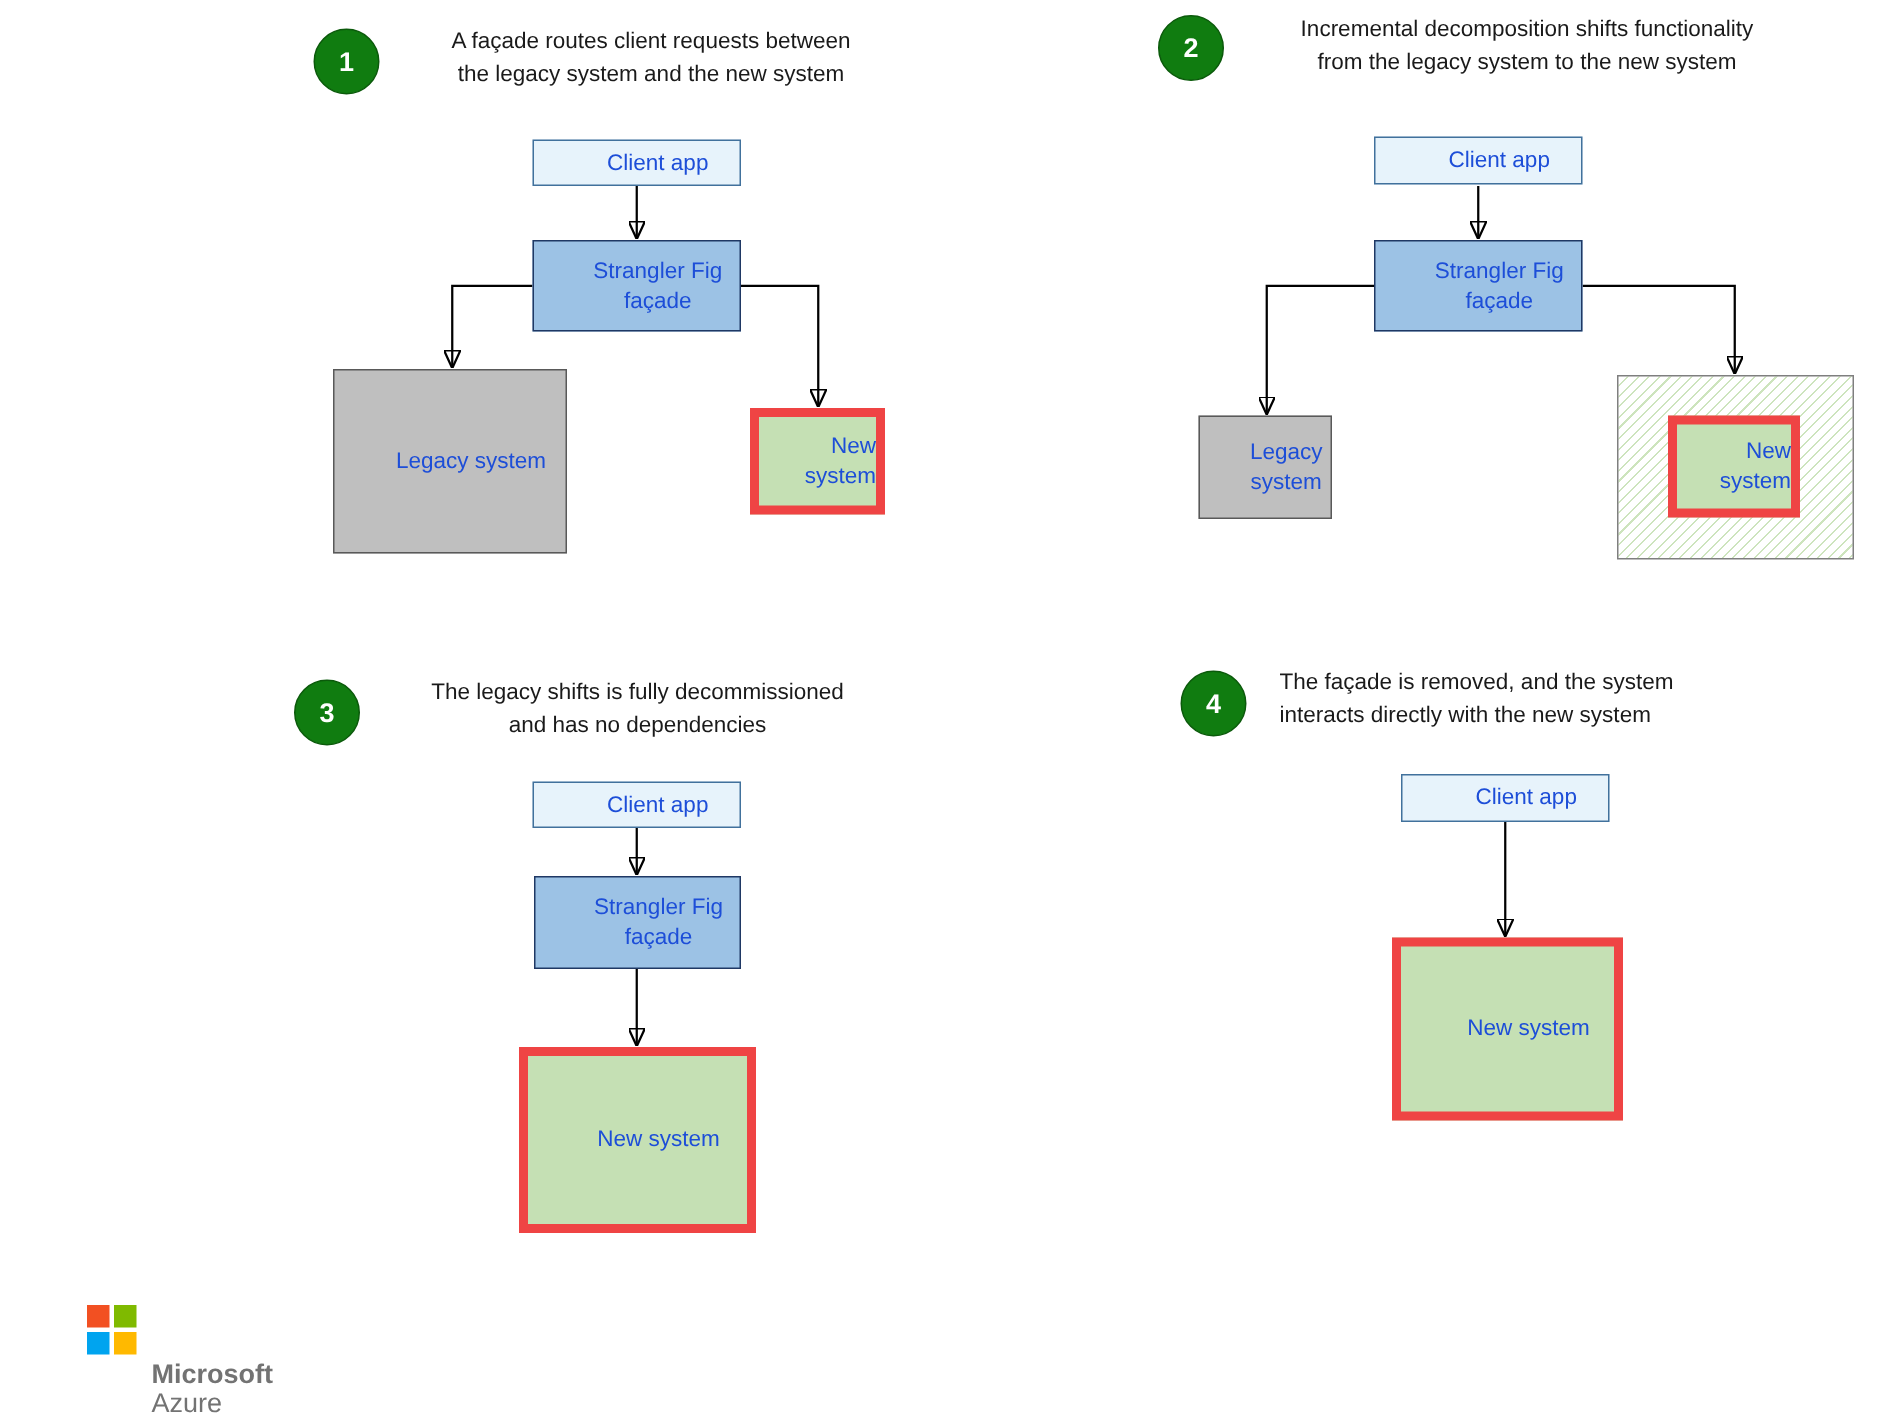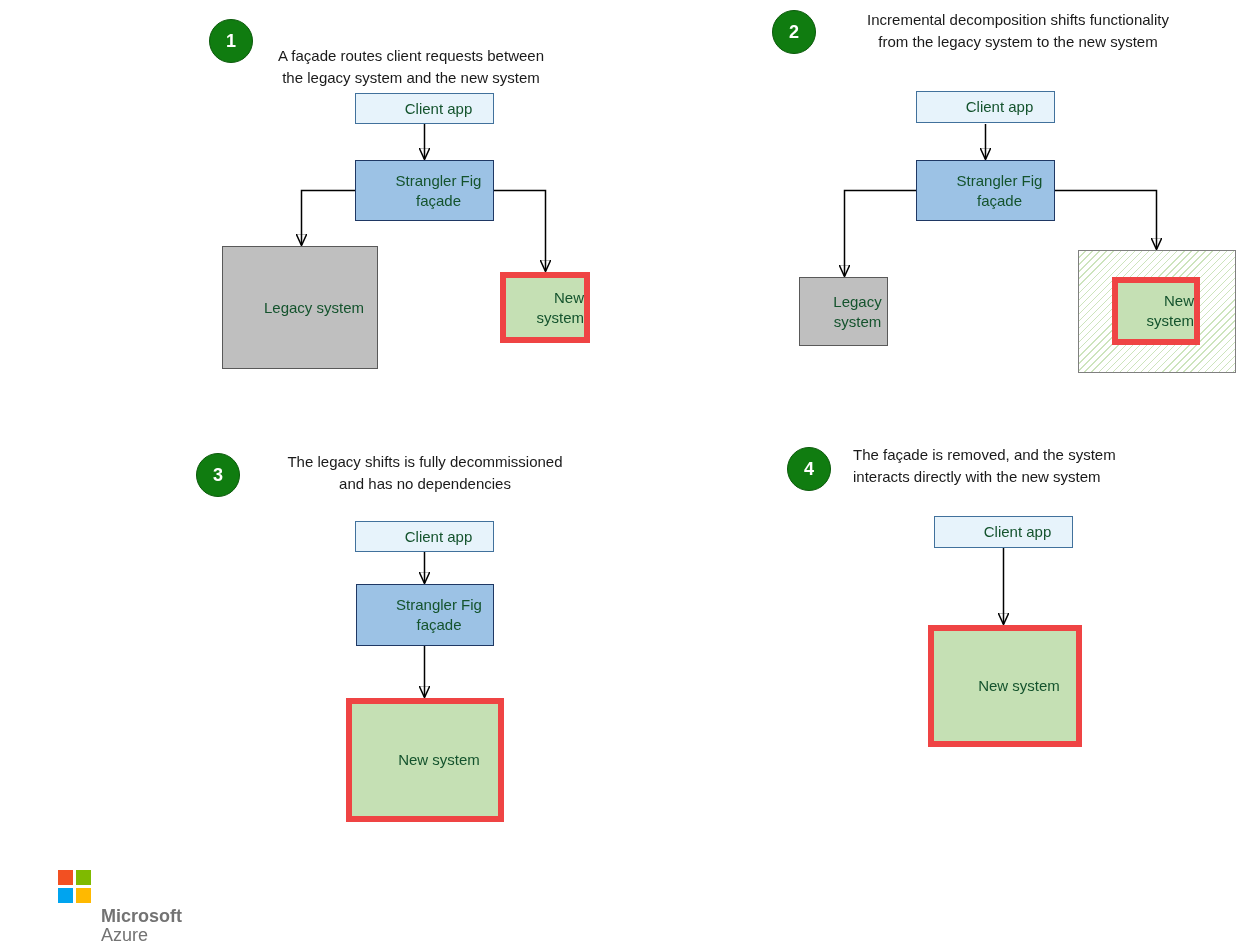--- a/index.html
+++ b/index.html
@@ -38,21 +38,21 @@
     color: #1a1a1a;
   }
   .caption.centered { text-align: center; }
   .box {
     position: absolute;
     box-sizing: border-box;
     display: flex; align-items: center; justify-content: center;
     text-align: center;
     font-size: 15px;
     line-height: 20px;
-    color: #14532d;
+    color: #1d4ed8;
     padding-left: 28px;
   }
   .client { background: #E7F3FB; border: 1px solid #41719C; }
   .facade { background: #9CC2E5; border: 1px solid #1F3864; }
   .legacy { background: #BFBFBF; border: 1px solid #595959; align-items: center; }
   .newsys { background: #C5E0B4; border: 6px solid #ef4444; text-align: right; }
   .hatch {
     position: absolute;
     box-sizing: border-box;
     border: 1px solid #7F7F7F;
@@ -101,21 +101,21 @@
 
     <path d="M424.5,552 L424.5,583" marker-end="url(#arrowhead)"></path>
     <path d="M424.5,646 L424.5,697" marker-end="url(#arrowhead)"></path>
 
     <path d="M1003.5,548 L1003.5,624" marker-end="url(#arrowhead)"></path>
   </svg>
 
   <div class="badge" style="left:209px; top:19px;">
     <span>1</span>
   </div>
-  <div class="caption centered" style="left:241px; top:17px; width:340px;margin-top:28px;">
+  <div class="caption centered" style="left:264px; top:17px; width:340px;">
     <div>A façade routes client requests between</div>
     <div>the legacy system and the new system</div>
   </div>
   <div class="box client" style="left:355px; top:93px; width:139px; height:31px;">
     <span>Client app</span>
   </div>
   <div class="box facade" style="left:355px; top:160px; width:139px; height:61px;">
     <span class="label-mid">Strangler Fig façade</span>
   </div>
   <div class="box legacy" style="left:222px; top:246px; width:156px; height:123px;">

